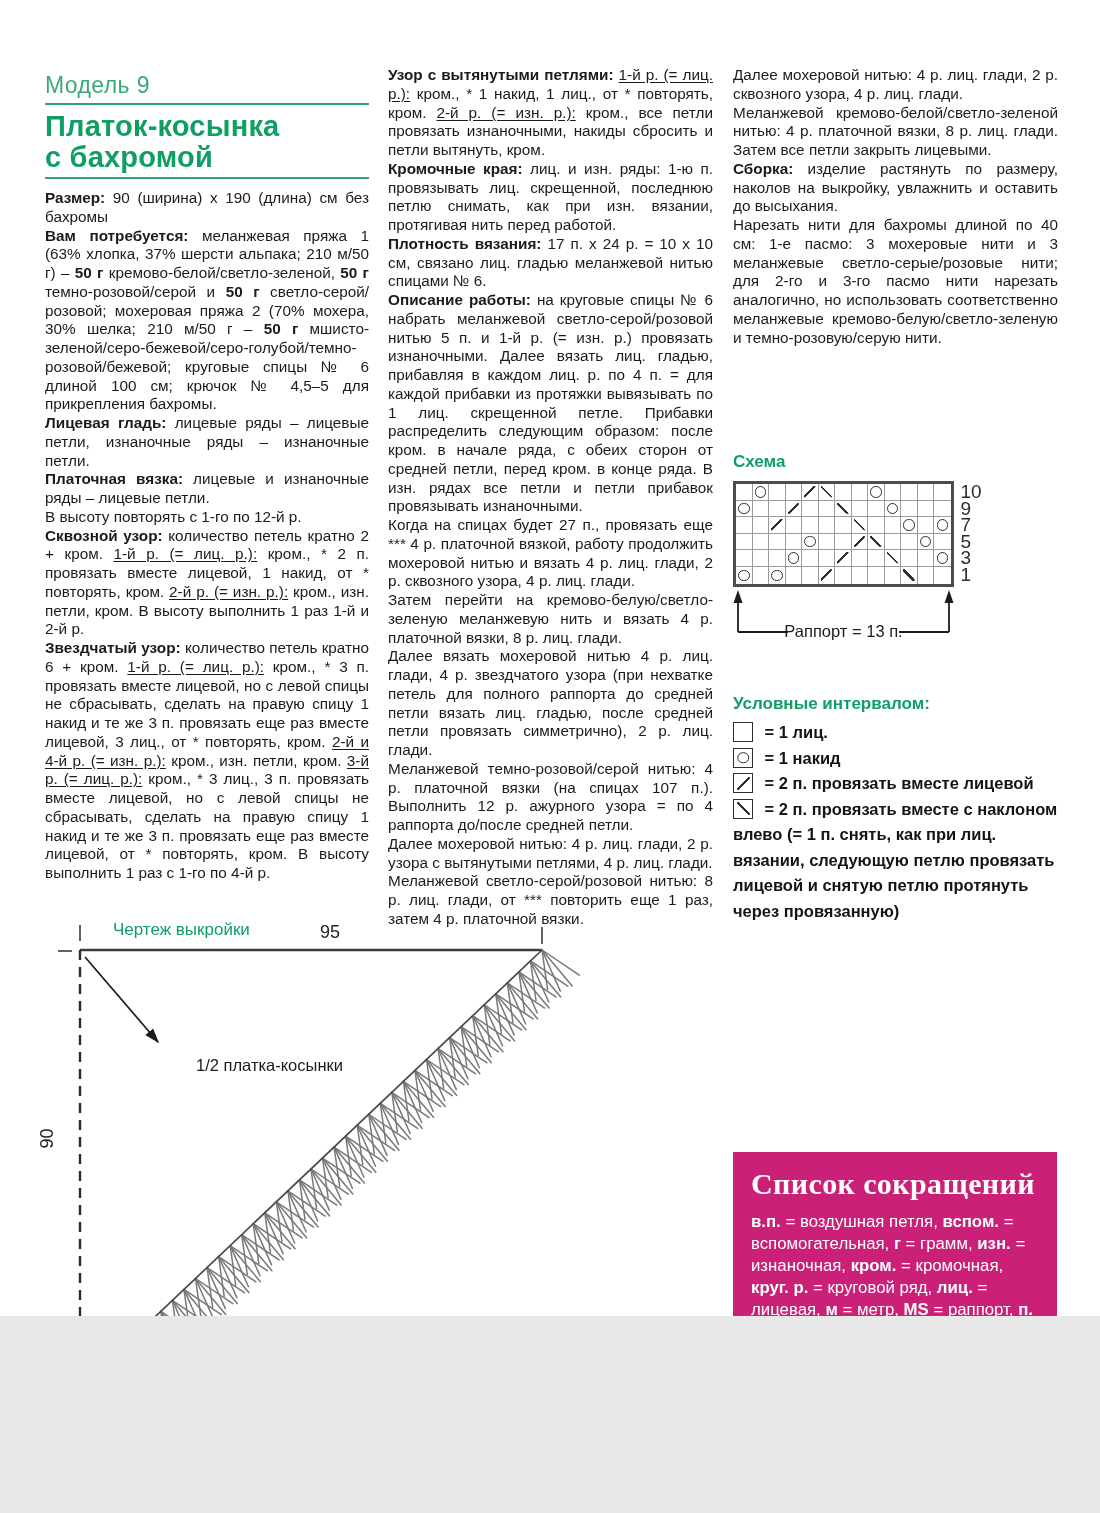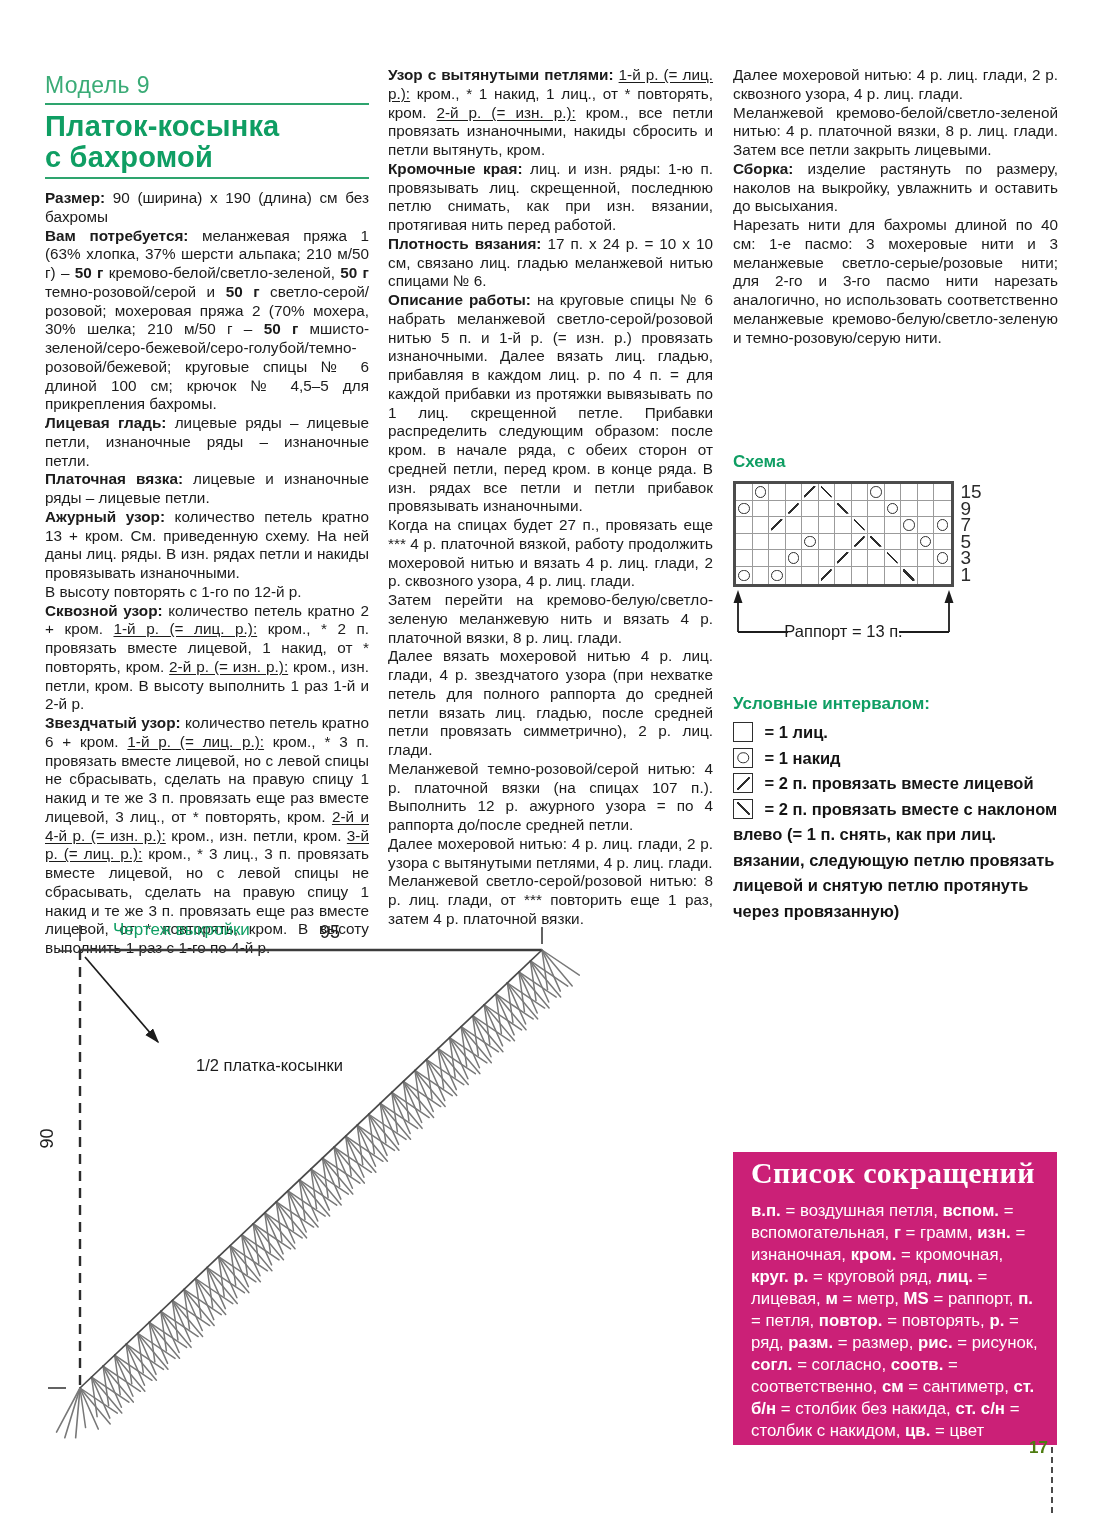--- a/index.html
+++ b/index.html
@@ -1,17 +1,17 @@
 <!DOCTYPE html>
 <html lang="ru"><head>
 <meta charset="utf-8">
 <style>
   html,body{margin:0;padding:0;background:#e8e8e8;}
   #page{
-    position:relative;width:1100px;height:1513px;background:#ffffff;
+    position:relative;width:1100px;height:1316px;background:#ffffff;
     font-family:"Liberation Sans","DejaVu Sans",sans-serif;color:#1b1b1b;
     overflow:hidden;margin:0 auto;
   }
   
   .col{position:absolute;width:325px;}
   #col1{left:45px;top:72px;width:324px;}
   #col2{left:388px;top:66px;}
   #col3{left:733px;top:66px;}
   .kicker{font-size:23px;color:#3aab76;letter-spacing:0.4px;margin:0 0 4px 0;font-weight:400;}
   .rule{border:0;border-top:2px solid #2ea46e;margin:4px 0 6px 0;}
@@ -50,21 +50,21 @@
   .symbox .diag{position:absolute;inset:0;}
   
   #pattern-svg{position:absolute;left:28px;top:905px;}
   #diagram-label{position:absolute;left:113px;top:920px;font-size:17px;font-weight:400;color:#0f9e63;}
   #dim-95{position:absolute;left:300px;top:922px;width:60px;text-align:center;font-size:18px;color:#222;}
   #dim-90{position:absolute;left:30px;top:1128px;width:34px;text-align:center;font-size:18px;color:#222;
     transform:rotate(-90deg);}
   #half-label{position:absolute;left:196px;top:1056px;font-size:16.5px;color:#1b1b1b;}
   
   #abbr{position:absolute;left:733px;top:1152px;width:324px;height:293px;background:#cb2077;color:#fff;
-    box-sizing:border-box;padding:4px 18px 0 18px;overflow:hidden;}
+    box-sizing:border-box;padding:15px 18px 0 18px;overflow:hidden;}
   #abbr h2{font-family:"Liberation Serif","DejaVu Serif",serif;font-size:30px;margin:0 0 10px 0;
     font-weight:700;letter-spacing:0.4px;}
   #abbr .abbr-body{font-size:16.8px;line-height:22px;font-weight:400;}
   #abbr .abbr-body b{font-weight:700;}
   
   #page-number{position:absolute;left:1004px;top:1438px;width:44px;text-align:right;font-size:17px;color:#4d7c0f;font-weight:bold;}
   #crop-mark{position:absolute;left:1051px;top:1447px;height:66px;border-left:2px dashed #4a4a4a;}
 </style>
 </head>
 <body>
@@ -74,21 +74,20 @@
   <div id="col1" class="col">
     <h3 class="kicker">Модель 9</h3>
     <hr class="rule">
     <h1 class="title"><span>Платок-косынка</span><br><span>с бахромой</span></h1>
     <hr class="rule">
     <div class="paras">
         <p><b>Размер:</b> 90 (ширина) х 190 (длина) см без бахромы</p>
         <p><b>Вам потребуется:</b> меланжевая пряжа 1 (63% хлопка, 37% шерсти альпака; 210 м/50 г) – <b>50 г</b> кремово-белой/светло-зеленой, <b>50 г</b> темно-розовой/серой и <b>50 г</b> светло-серой/розовой; мохеровая пряжа 2 (70% мохера, 30% шелка; 210 м/50 г – <b>50 г</b> мшисто-зеленой/серо-бежевой/серо-голубой/темно-розовой/бежевой; круговые спицы № 6 длиной 100 см; крючок № 4,5–5 для прикрепления бахромы.</p>
         <p><b>Лицевая гладь:</b> лицевые ряды – лицевые петли, изнаночные ряды – изнаночные петли.</p>
         <p><b>Платочная вязка:</b> лицевые и изнаночные ряды – лицевые петли.</p>
-        <p><b>Ажурный узор:</b> количество петель кратно 13 + кром. См. приведенную схему. На ней даны лиц. ряды. В изн. рядах петли и накиды провязывать изнаночными.</p>
         <p>В высоту повторять с 1-го по 12-й р.</p>
         <p><b>Сквозной узор:</b> количество петель кратно 2 + кром. <u>1-й р. (= лиц. р.):</u> кром., * 2 п. провязать вместе лицевой, 1 накид, от * повторять, кром. <u>2-й р. (= изн. р.):</u> кром., изн. петли, кром. В высоту выполнить 1 раз 1-й и 2-й р.</p>
         <p><b>Звездчатый узор:</b> количество петель кратно 6 + кром. <u>1-й р. (= лиц. р.):</u> кром., * 3 п. провязать вместе лицевой, но с левой спицы не сбрасывать, сделать на правую спицу 1 накид и те же 3 п. провязать еще раз вместе лицевой, 3 лиц., от * повторять, кром. <u>2-й и 4-й р. (= изн. р.):</u> кром., изн. петли, кром. <u>3-й р. (= лиц. р.):</u> кром., * 3 лиц., 3 п. провязать вместе лицевой, но с левой спицы не сбрасывать, сделать на правую спицу 1 накид и те же 3 п. провязать еще раз вместе лицевой, от * повторять, кром. В высоту выполнить 1 раз с 1-го по 4-й р.</p>
       </div>
   </div>
 
   <div id="col2" class="col">
     <div class="paras" style="margin-top:0">
         <p><b>Узор с вытянутыми петлями:</b> <u>1-й р. (= лиц. р.):</u> кром., * 1 накид, 1 лиц., от * повторять, кром. <u>2-й р. (= изн. р.):</u> кром., все петли провязать изнаночными, накиды сбросить и петли вытянуть, кром.</p>
         <p><b>Кромочные края:</b> лиц. и изн. ряды: 1-ю п. провязывать лиц. скрещенной, последнюю петлю снимать, как при изн. вязании, протягивая нить перед работой.</p>
@@ -237,21 +236,21 @@
           <div class="cell"></div>
           <div class="cell"></div>
           <div class="cell"></div>
           <div class="cell">
             <div class="diag diag-back"></div>
           </div>
           <div class="cell"></div>
           <div class="cell"></div>
         </div>
       <div id="chart-row-labels">
-          <span>15</span>
+          <span>10</span>
           <span>9</span>
           <span>7</span>
           <span>5</span>
           <span>3</span>
           <span>1</span>
         </div>
     </div>
     <div id="rapport">
       <svg width="221" height="54">
         <polygon points="5,1 0.5,14 9.5,14" fill="#1c1c1c"></polygon>

